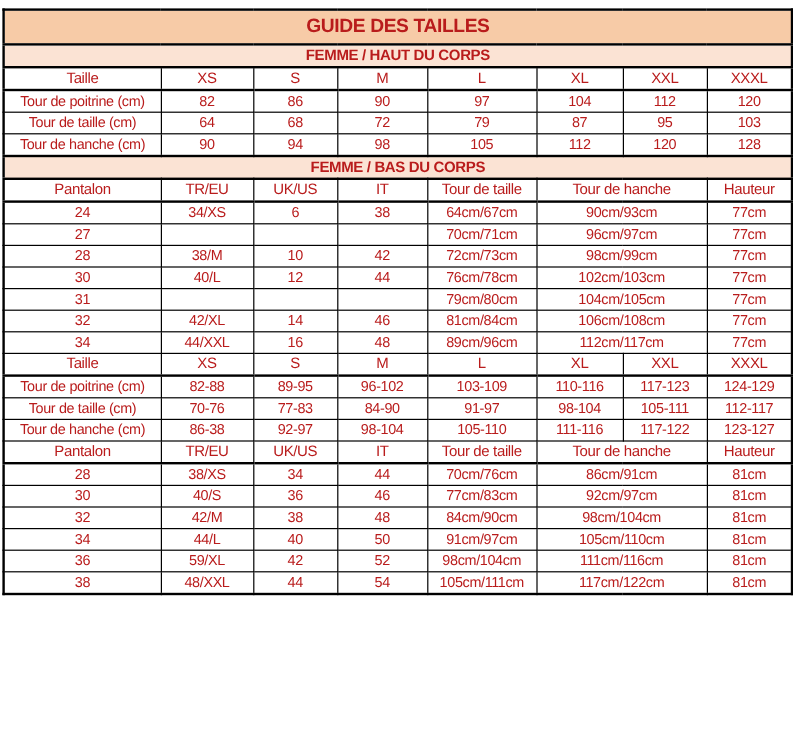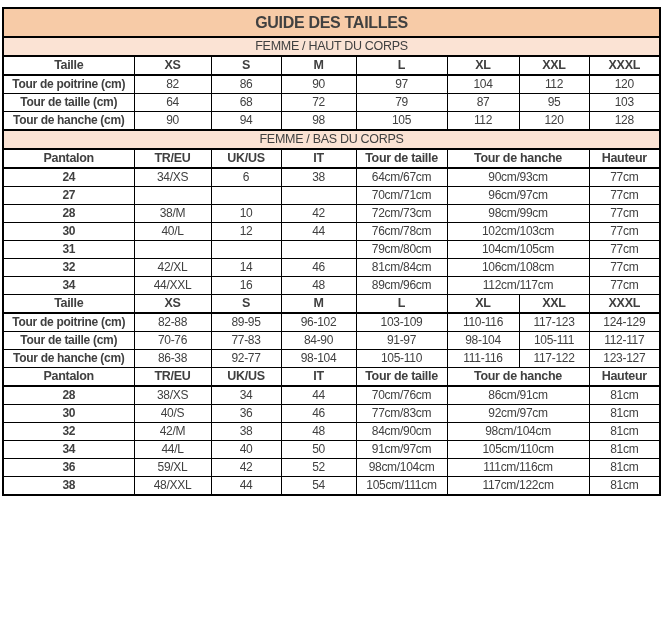--- a/index.html
+++ b/index.html
@@ -15,21 +15,21 @@
     background: #ffffff;
     box-sizing: border-box;
     padding: 7px 2px 5px 2px;
     overflow: hidden;
   }
   table.size-guide {
     border-collapse: collapse;
     table-layout: fixed;
     width: 657px;
     border: 2px solid #000;
-    color: #404040;
+    color: #b91c1c;
   }
   table.size-guide td {
     border: 1px solid #000;
     text-align: center;
     vertical-align: middle;
     height: 17px;
     padding: 0 1px;
     font-size: 12px;
     line-height: 1.1;
     letter-spacing: -0.3px;
@@ -39,32 +39,32 @@
   }
   tr.title-row td {
     background: var(--title-bg, #F7CBA7);
     font-weight: bold;
     font-size: 16px;
     height: 27px;
     border-bottom: 2px solid #000;
   }
   tr.section-row td {
     background: var(--section-bg, #FBE3D4);
-    font-weight: normal;
+    font-weight: bold;
     font-size: 12.5px;
     border-top: 2px solid #000;
     border-bottom: 2px solid #000;
   }
   tr.header-row td {
-    font-weight: bold;
+    font-weight: normal;
     font-size: 12.5px;
     border-bottom: 2px solid #000;
   }
   td.first-col {
-    font-weight: bold;
+    font-weight: normal;
   }
 </style>
 </head>
 <body>
 
 <div class="page">
   <table class="size-guide">
     <colgroup>
         <col style="width: 131px;">
         <col style="width: 77px;">
@@ -223,21 +223,21 @@
           <td>77-83</td>
           <td>84-90</td>
           <td>91-97</td>
           <td>98-104</td>
           <td>105-111</td>
           <td>112-117</td>
         </tr>
         <tr class="data-row">
           <td class="first-col">Tour de hanche (cm)</td>
           <td>86-38</td>
-          <td>92-77</td>
+          <td>92-97</td>
           <td>98-104</td>
           <td>105-110</td>
           <td>111-116</td>
           <td>117-122</td>
           <td>123-127</td>
         </tr>
         <tr class="header-row">
           <td>Pantalon</td>
           <td>TR/EU</td>
           <td>UK/US</td>

